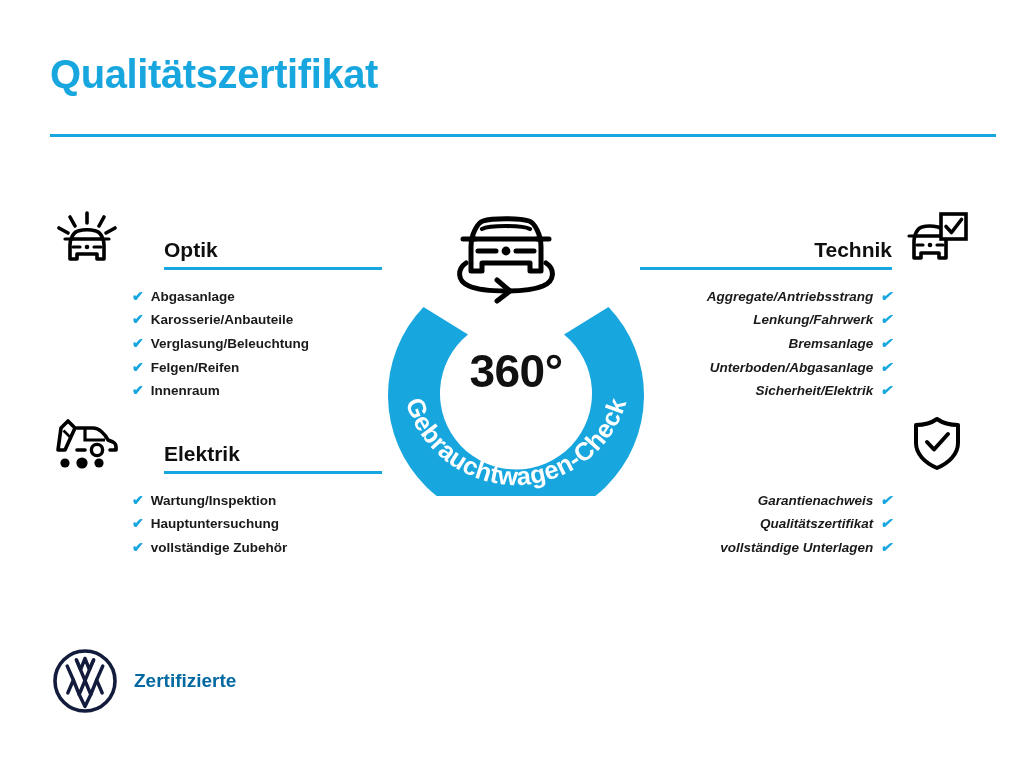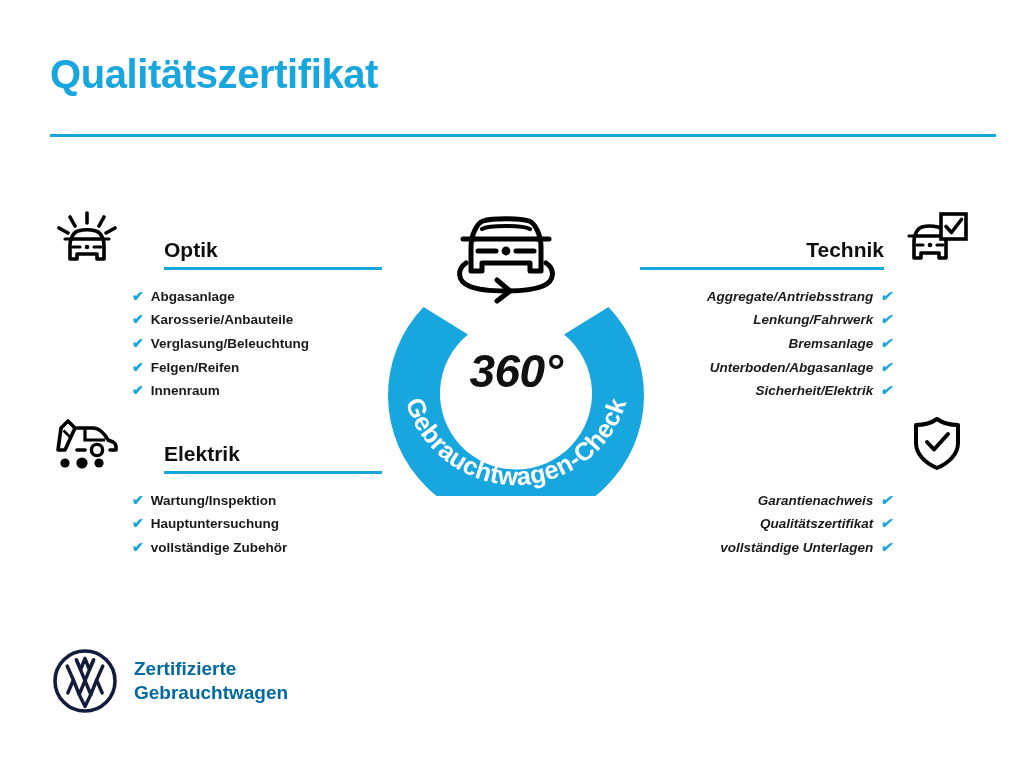--- a/index.html
+++ b/index.html
@@ -68,21 +68,21 @@
     justify-content: center;
   }
   .sec-left .sec-icon  { left: 0; }
   .sec-right .sec-icon { right: 0; }
 
   .sec-title-wrap {
     position: absolute;
     bottom: 0;
   }
   .sec-left .sec-title-wrap  { left: 82px;  right: 0; margin-left: 32px; }
-  .sec-right .sec-title-wrap { right: 90px; left: 0; }
+  .sec-right .sec-title-wrap { right: 82px; left: 0; }
 
   .sec-title {
     font-size: 21px;
     font-weight: 700;
     color: #0f0f0f;
     line-height: 1.05;
     padding-bottom: 6px;
     white-space: nowrap;
   }
   .sec-left  .sec-title { text-align: left; }
@@ -137,21 +137,20 @@
   .badge-value {
     position: absolute;
     left: 0;
     right: 0;
     top: 148px;
     text-align: center;
     font-size: 46px;
     font-weight: 700;
     color: #111111;
     letter-spacing: -0.5px;
-    font-style: italic;
   }
 
   
   .brand {
     position: absolute;
     left: 52px;
     top: 648px;
     display: flex;
     align-items: center;
   }
@@ -368,17 +367,16 @@
         <path d="M33 10.5 L37.4 21.5 L41.6 11.9
                  M33 10.5 L28.6 21.5 L24.4 11.9" fill="none" stroke="#131C3C" stroke-width="3.4" stroke-linejoin="round" stroke-linecap="round"></path>
         <path d="M24.4 11.9 L38.8 46.5 L44.6 32.0 L50.2 45.0" fill="none" stroke="#131C3C" stroke-width="3.4" stroke-linejoin="round" stroke-linecap="round"></path>
         <path d="M41.6 11.9 L27.2 46.5 L21.4 32.0 L15.8 45.0" fill="none" stroke="#131C3C" stroke-width="3.4" stroke-linejoin="round" stroke-linecap="round"></path>
         <path d="M44.6 32.0 L50.8 18.0 M21.4 32.0 L15.2 18.0" fill="none" stroke="#131C3C" stroke-width="3.4" stroke-linecap="round"></path>
         <path d="M27.2 46.5 L33 58.5 L38.8 46.5" fill="none" stroke="#131C3C" stroke-width="3.4" stroke-linejoin="round" stroke-linecap="round"></path>
       </svg>
     </div>
     <div class="brand-text">
       <div>Zertifizierte</div>
-      <div>Gebrauchtwagen</div>
     </div>
   </div>
 
 </div>
 
 </body></html>

